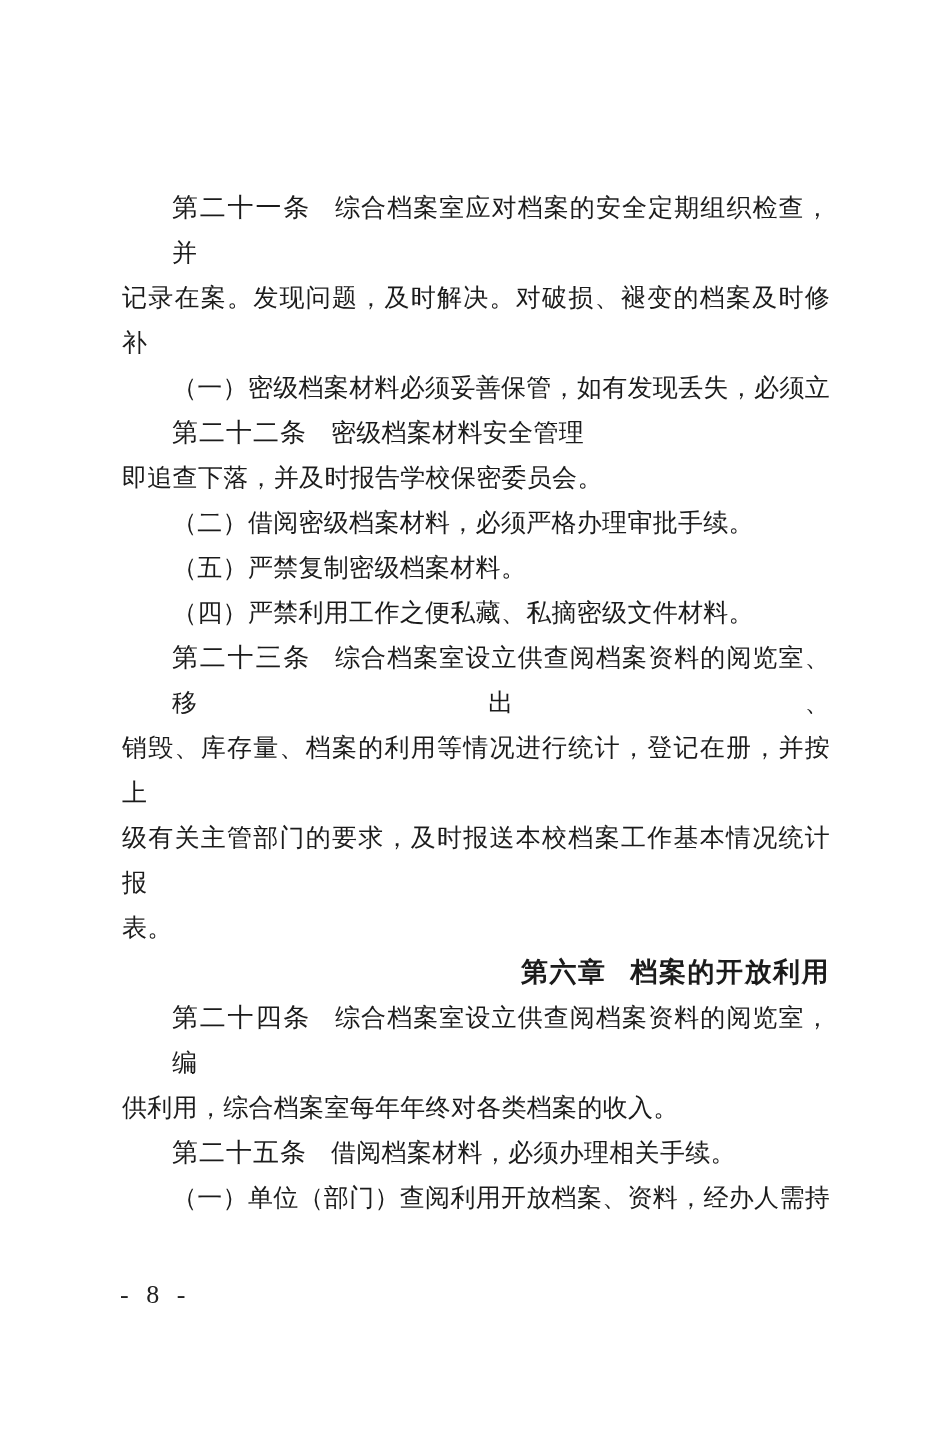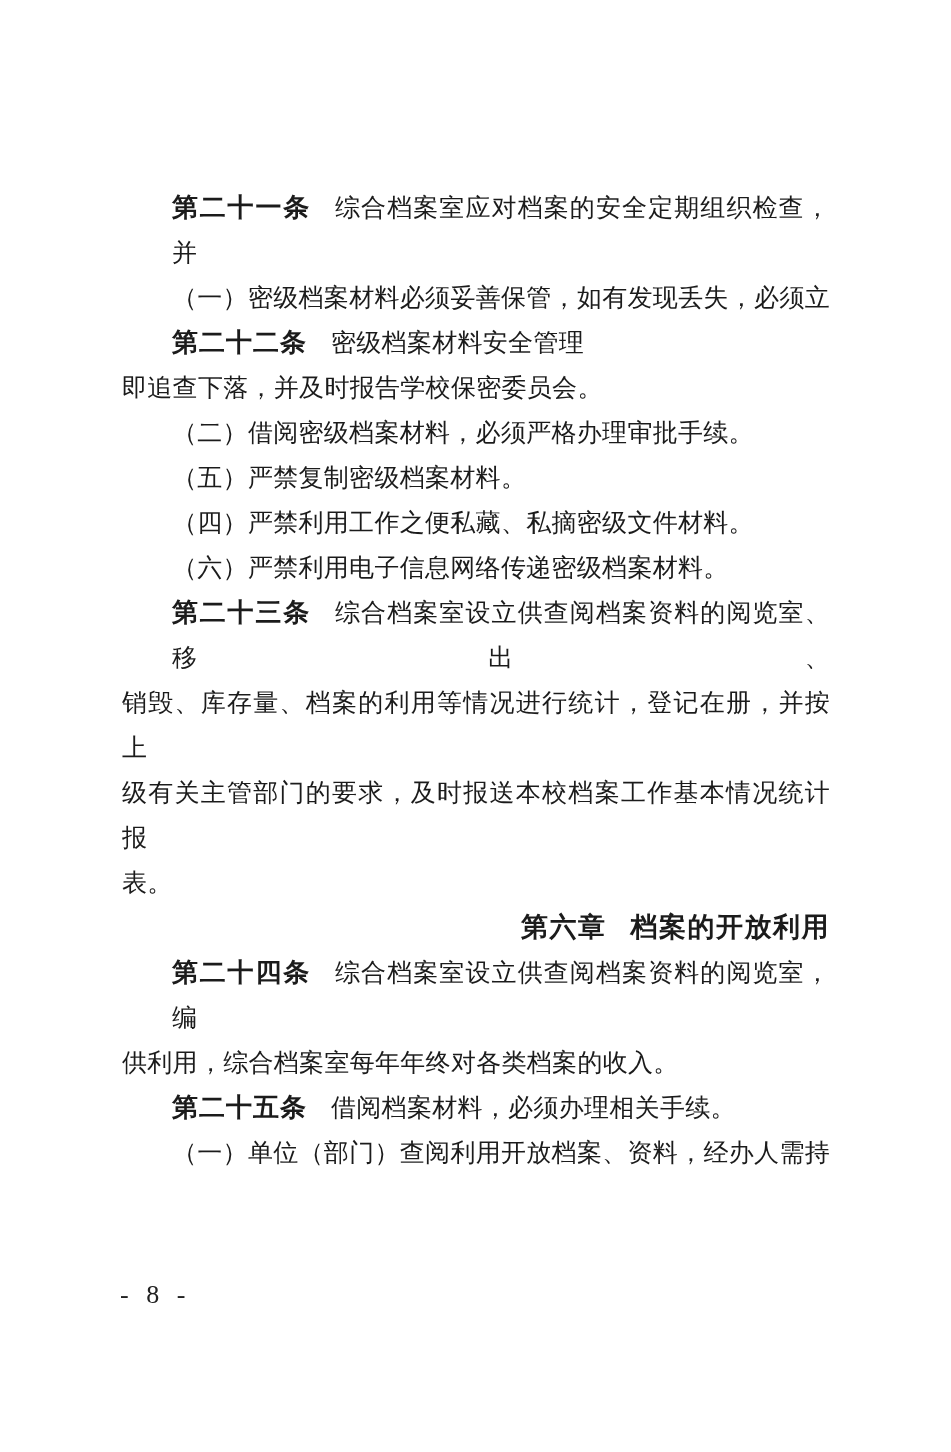--- a/index.html
+++ b/index.html
@@ -39,21 +39,21 @@
   }
   .line.indent {
     padding-left: 50px;
   }
   .line.center {
     text-align: right;
     white-space: nowrap;
   }
   .prefix {
     font-family: "Liberation Sans", "DejaVu Sans", sans-serif;
-    font-weight: 700;
+    font-weight: 400;
     font-size: 26px;
     margin-right: 24px;
     letter-spacing: 1px;
   }
   .chapter-num, .chapter-text {
     font-family: "Liberation Sans", "DejaVu Sans", sans-serif;
     font-weight: 700;
     font-size: 27px;
     letter-spacing: 1.5px;
   }
@@ -70,36 +70,36 @@
   }
 </style>
 </head>
 <body>
 
 <div class="page">
   <div class="content">
 
     <div class="line indent fill"><span class="prefix">第二十一条</span><span>综合档案室应对档案的安全定期组织检查，并</span></div>
 
+    <div class="line fill"><span>记录在案。发现问题，及时解决。对破损、褪变的档案及时修补</span></div>
 
 
     <div class="line indent fill"><span>（一）密级档案材料必须妥善保管，如有发现丢失，必须立</span></div>
 
     <div class="line indent"><span class="prefix">第二十二条</span><span>密级档案材料安全管理</span></div>
 
     <div class="line"><span>即追查下落，并及时报告学校保密委员会。</span></div>
 
     <div class="line indent"><span>（二）借阅密级档案材料，必须严格办理审批手续。</span></div>
 
 
     <div class="line indent"><span>（五）严禁复制密级档案材料。</span></div>
 
     <div class="line indent"><span>（四）严禁利用工作之便私藏、私摘密级文件材料。</span></div>
 
-    <div class="line indent"><span>（六）严禁利用电子信息网络传递密级档案材料。</span></div>
 
     <div class="line indent fill"><span class="prefix">第二十三条</span><span>综合档案室设立供查阅档案资料的阅览室、移出、</span></div>
 
     <div class="line fill"><span>销毁、库存量、档案的利用等情况进行统计，登记在册，并按上</span></div>
 
     <div class="line fill"><span>级有关主管部门的要求，及时报送本校档案工作基本情况统计报</span></div>
 
     <div class="line"><span>表。</span></div>
 
     <div class="line center"><span class="chapter-num">第六章</span><span class="chapter-text">档案的开放利用</span></div>

